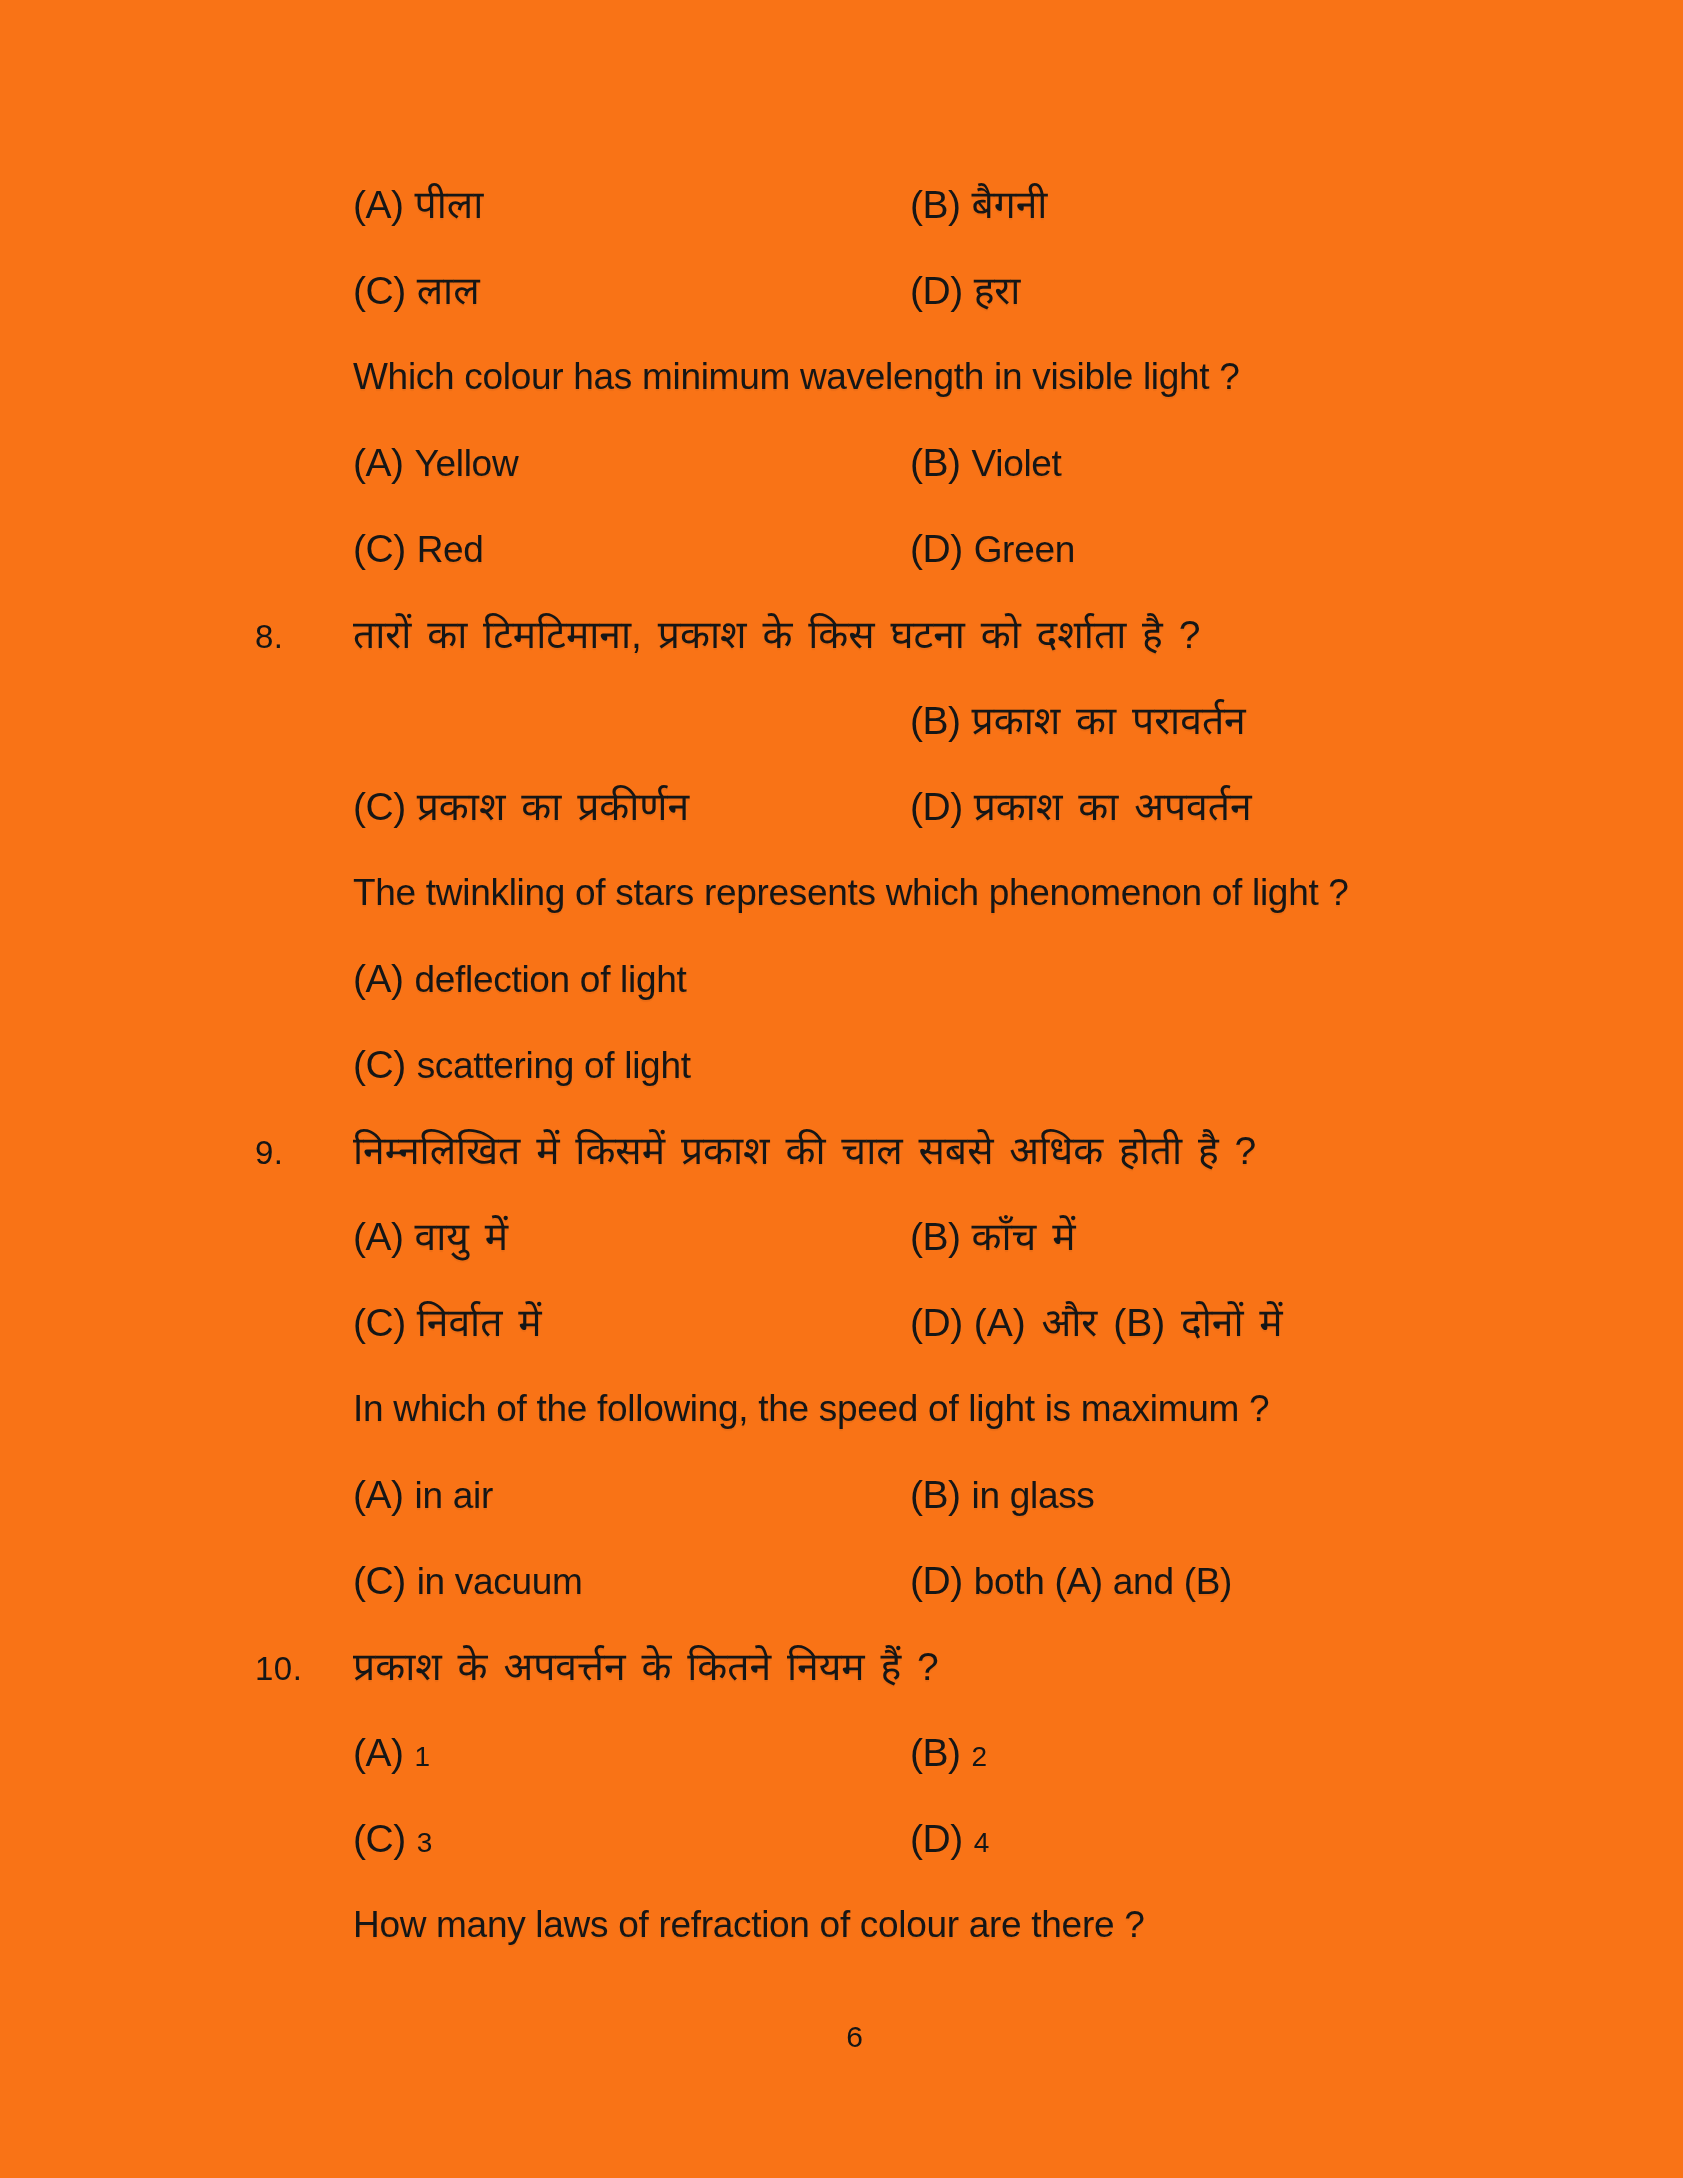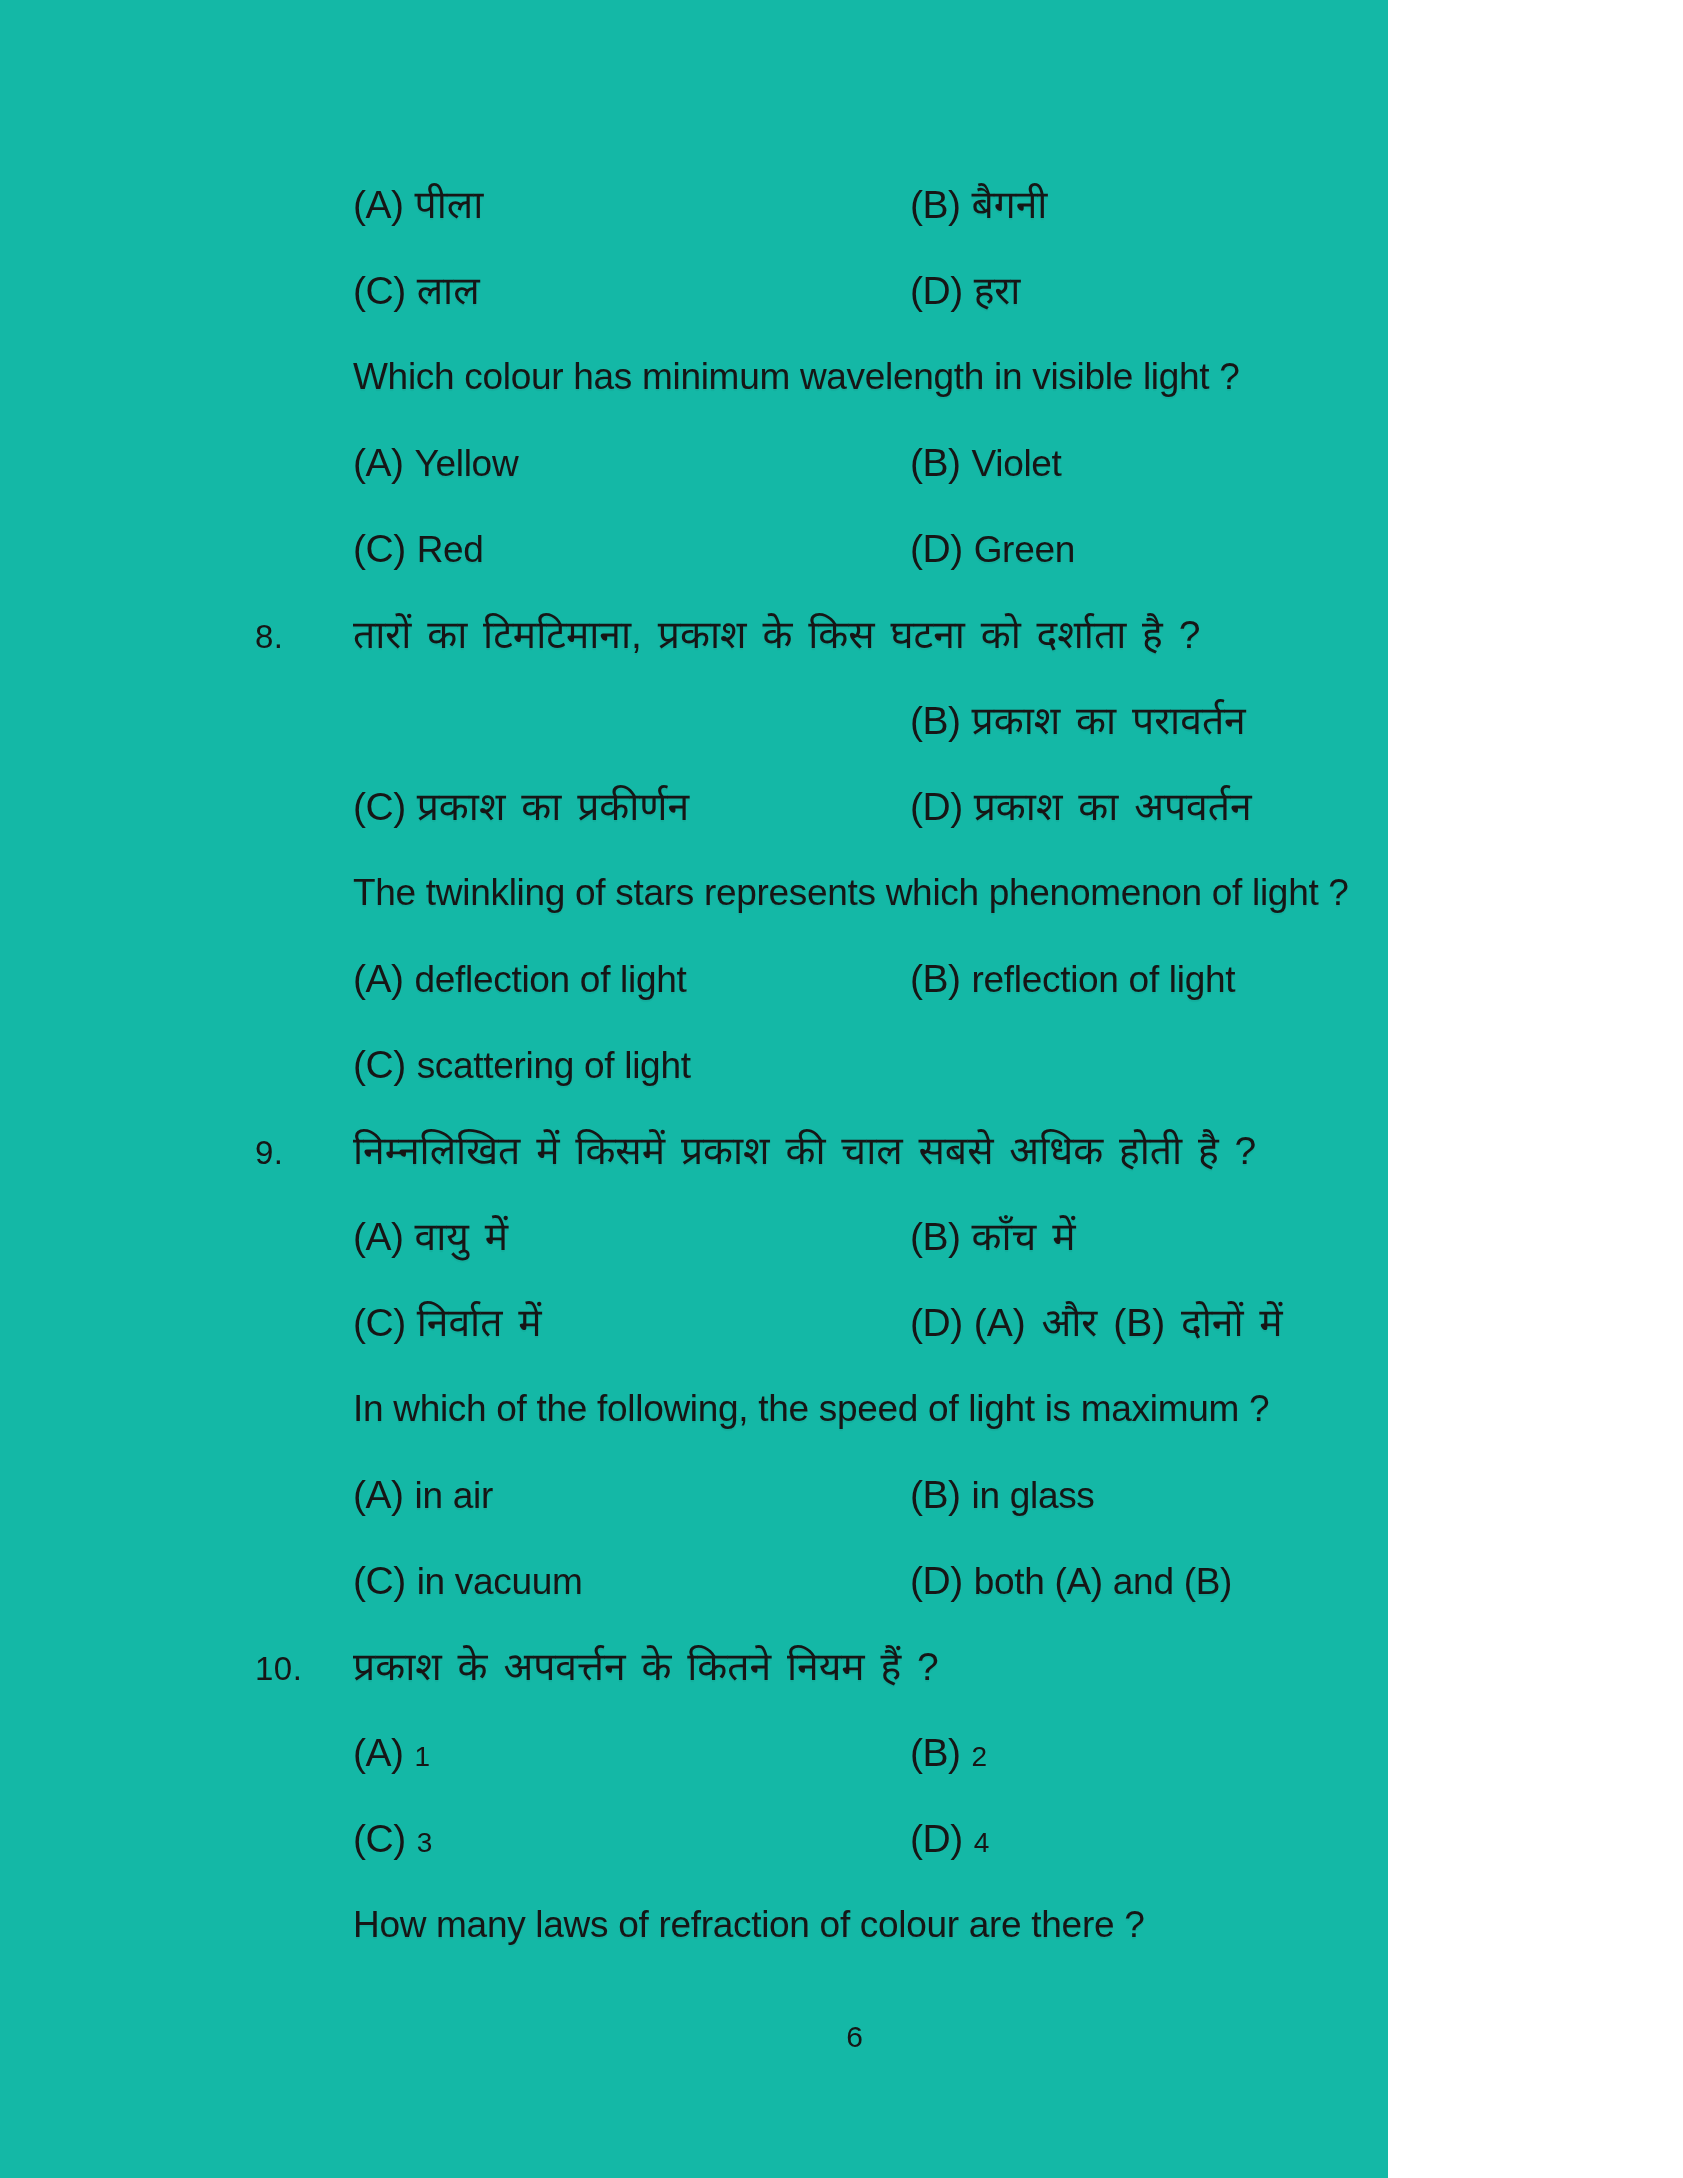--- a/index.html
+++ b/index.html
@@ -4,22 +4,22 @@
 <style>
   * { margin:0; padding:0; box-sizing:border-box; }
   html,body { background:#ffffff; }
   body {
     width:1683px; height:2178px;
     font-family:"Liberation Sans","DejaVu Sans",sans-serif;
     color:#161616;
   }
   .page {
     position:relative;
-    width:1388px; height:2178px;
-    background:#14b8a6;
+    width:1683px; height:2178px;
+    background:#f97316;
     overflow:hidden;
   }
   .content {
     position:absolute;
     top:162px; left:255px; right:0;
   }
   .line {
     position:relative;
     height:86px;
     line-height:86px;
@@ -94,21 +94,20 @@
     </div>
     <div class="line">
       <span class="opt-a"><span class="lbl">(C)</span><span class="hi">प्रकाश का प्रकीर्णन</span></span>
       <span class="opt-b"><span class="lbl">(D)</span><span class="hi">प्रकाश का अपवर्तन</span></span>
     </div>
     <div class="line">
       <span class="indent en">The twinkling of stars represents which phenomenon of light ?</span>
     </div>
     <div class="line">
       <span class="opt-a"><span class="lbl">(A)</span><span class="en">deflection of light</span></span>
-      <span class="opt-b"><span class="lbl">(B)</span><span class="en">reflection of light</span></span>
     </div>
     <div class="line">
       <span class="opt-a"><span class="lbl">(C)</span><span class="en">scattering of light</span></span>
     </div>
 
     <div class="line">
       <span class="qnum">9.</span><span class="hi">निम्नलिखित में किसमें प्रकाश की चाल सबसे अधिक होती है ?</span>
     </div>
     <div class="line">
       <span class="opt-a"><span class="lbl">(A)</span><span class="hi">वायु में</span></span>

